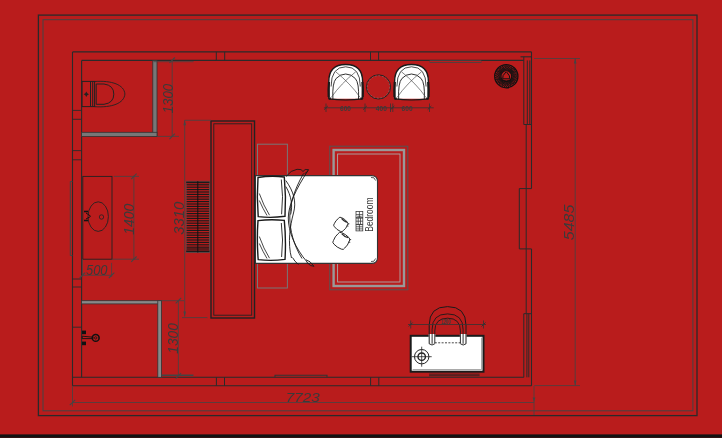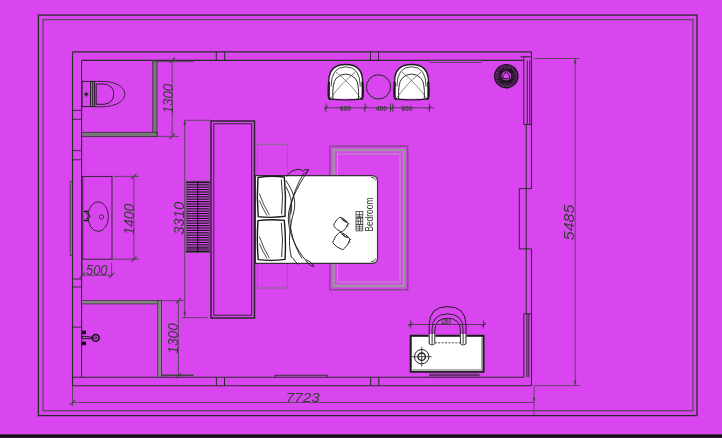--- a/index.html
+++ b/index.html
@@ -1,16 +1,16 @@
 <!DOCTYPE html>
 <html><head>
 <meta charset="utf-8">
 <style>
   html,body{margin:0;padding:0;background:#ffffff;}
-  #stage{position:relative;width:722px;height:438px;background:#d946ef;font-family:"Liberation Sans", sans-serif;}
+  #stage{position:relative;width:722px;height:438px;background:#b91c1c;font-family:"Liberation Sans", sans-serif;}
   svg{display:block;}
   text{font-family:"Liberation Sans", sans-serif;fill:#3a3a3a;}
 </style>
 </head>
 <body>
 <div id="stage">
 <svg width="722" height="438" viewBox="0 0 722 438">
 
   <rect x="38.4" y="15.1" width="658.6" height="400.5" fill="none" stroke="#2a2a2a" stroke-width="1.3"></rect>
 

